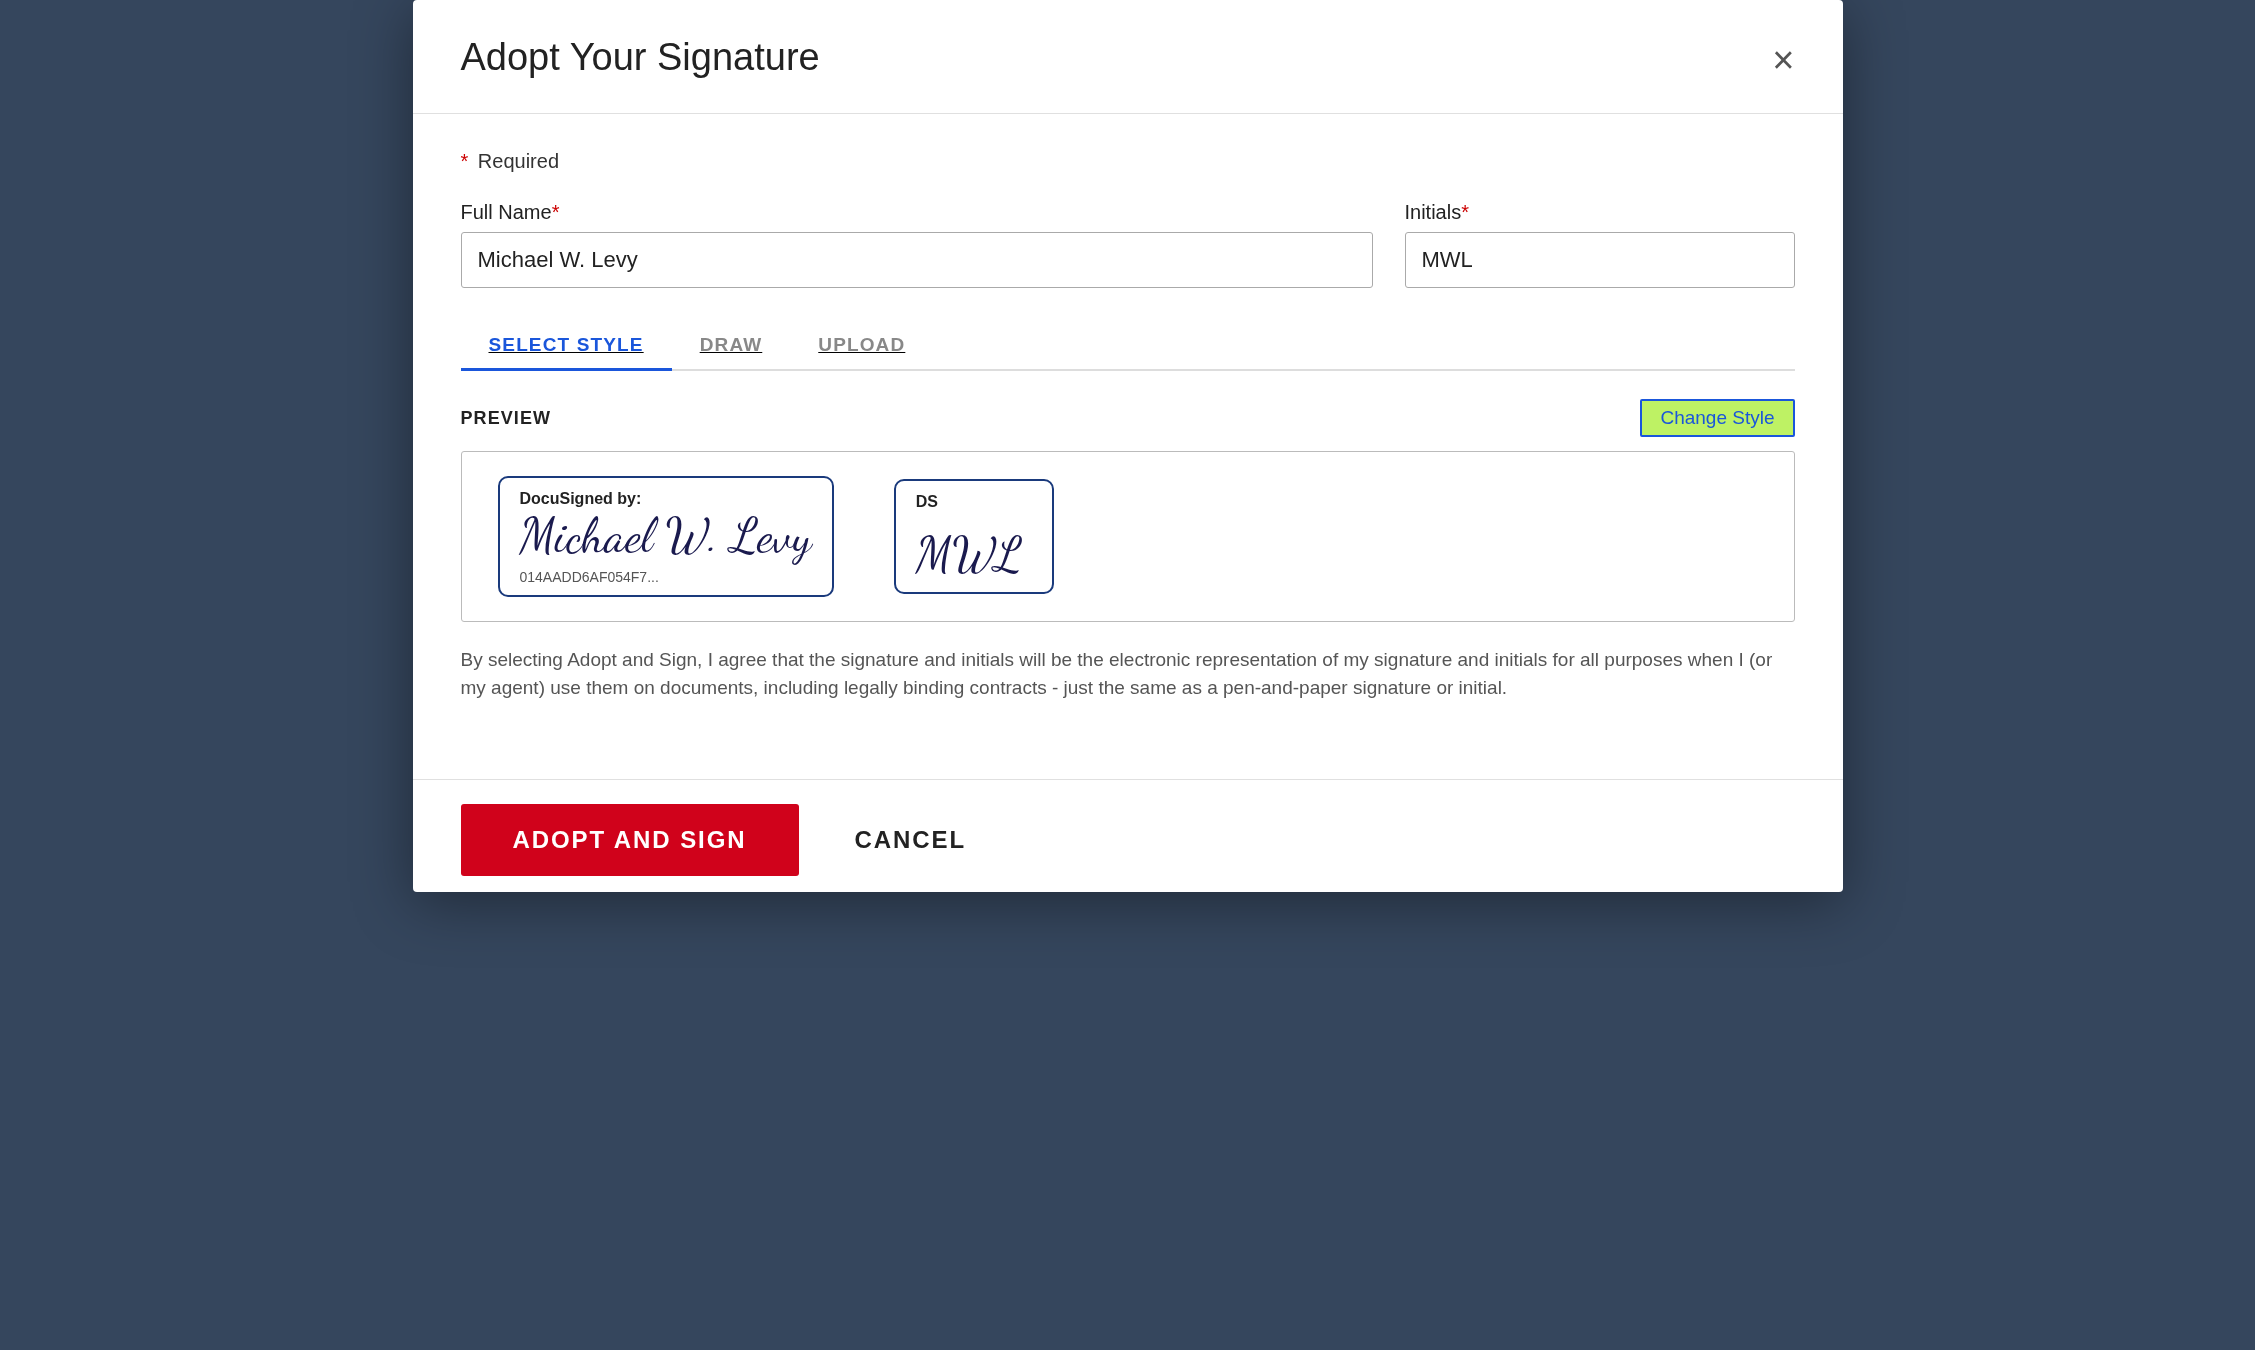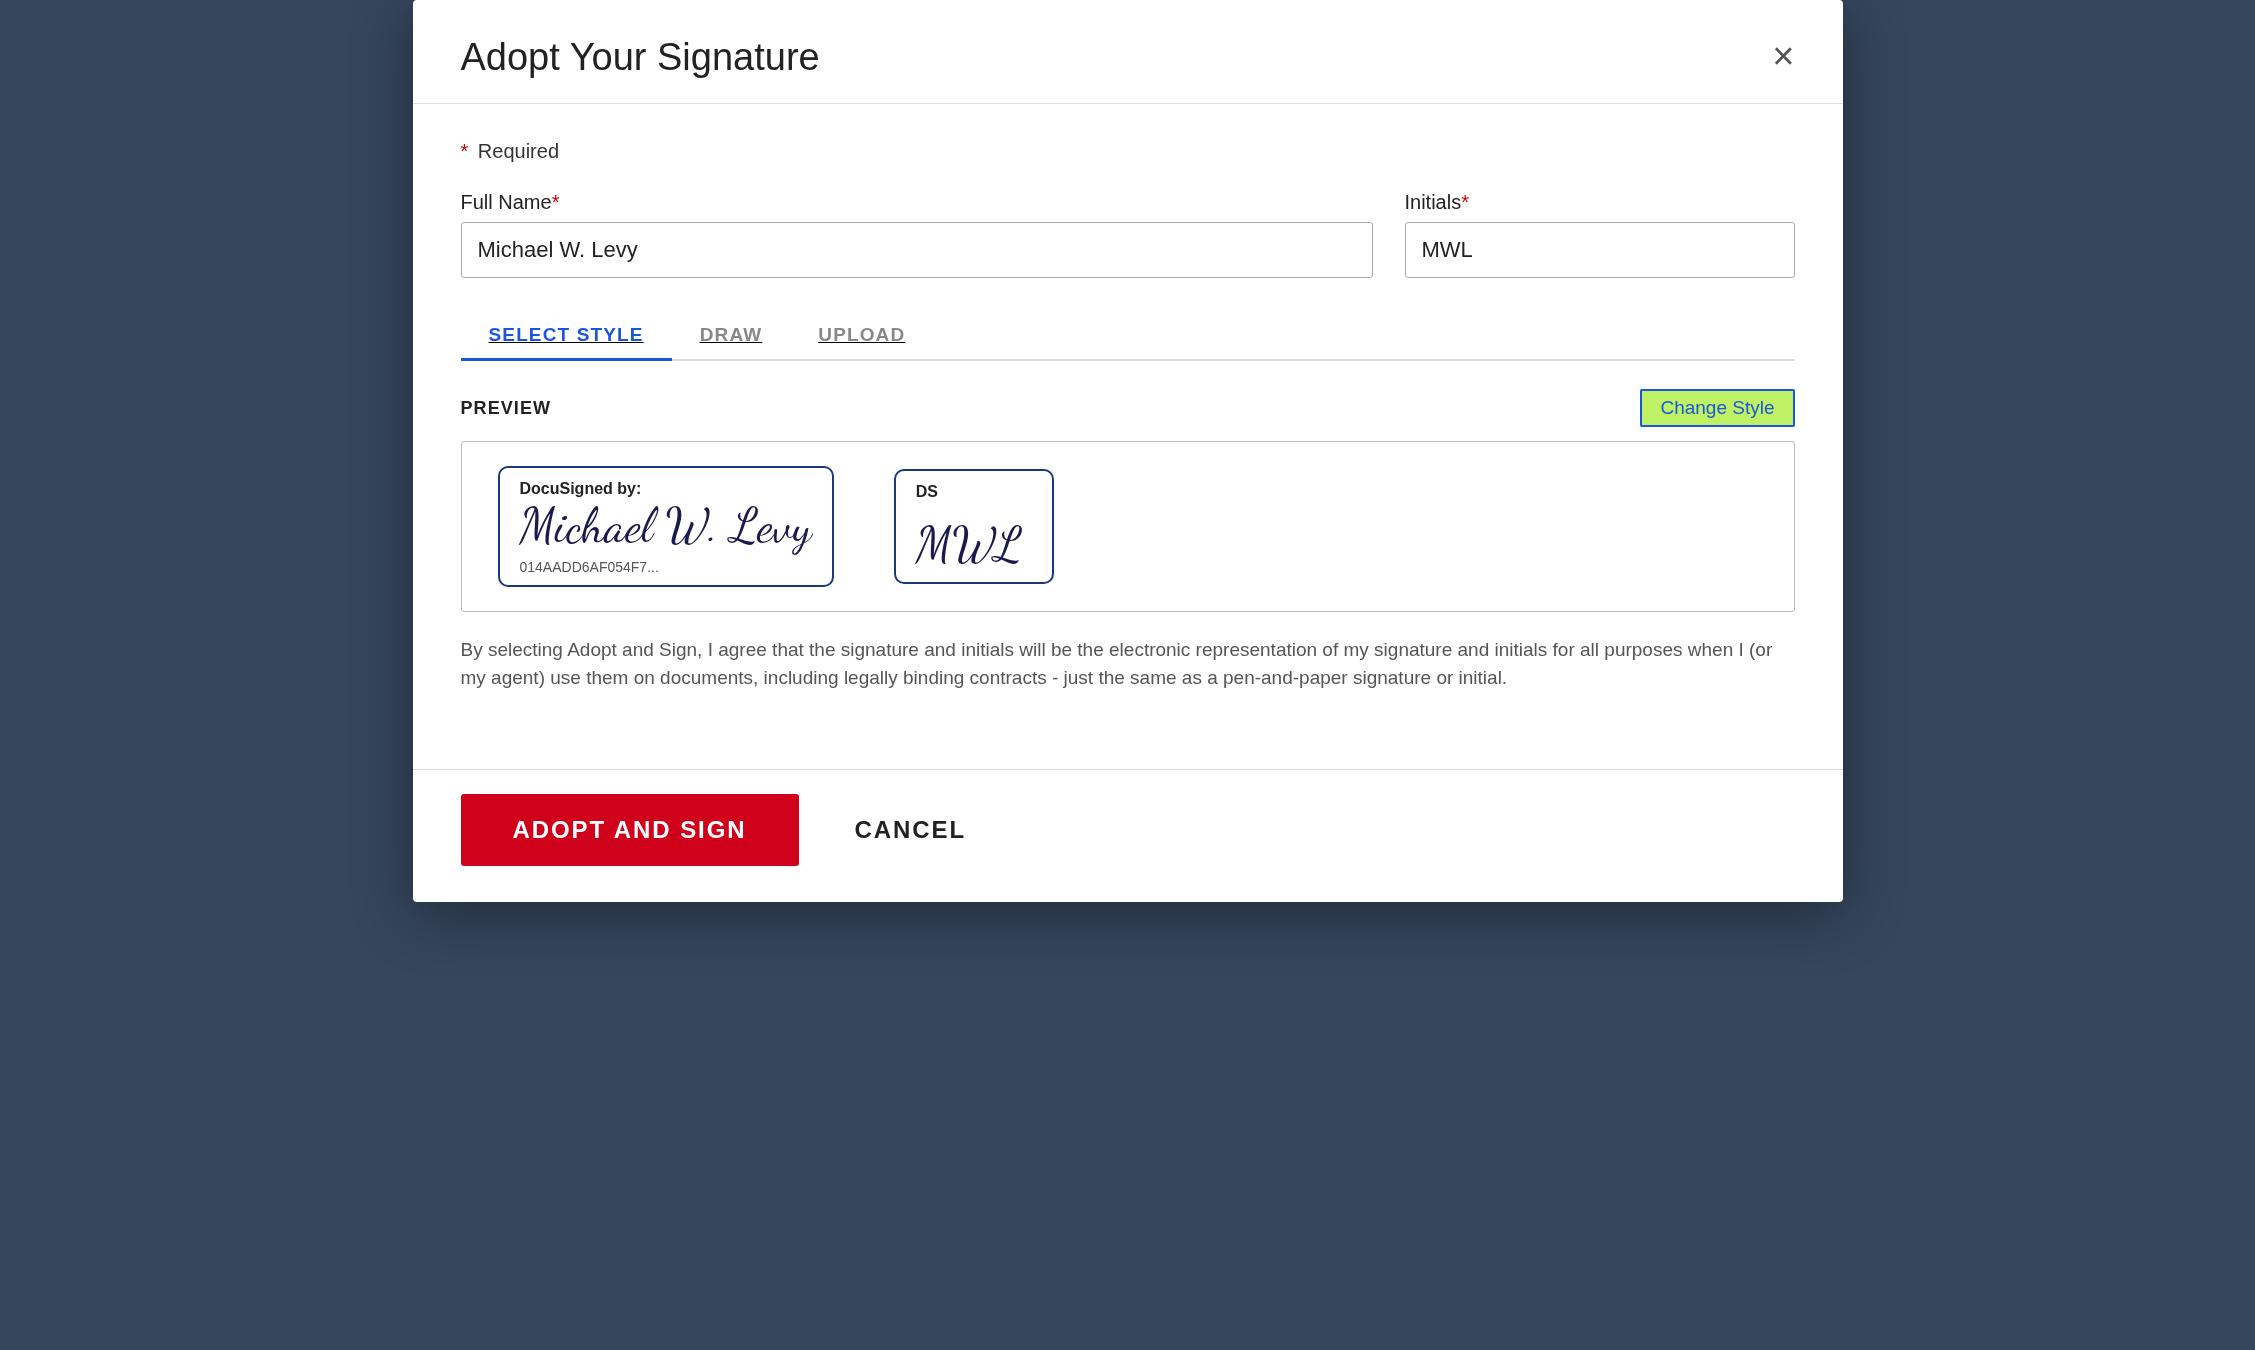--- a/index.html
+++ b/index.html
@@ -41,25 +41,25 @@
     .modal {
       background: #fff;
       width: 1430px;
       border-radius: 4px;
       box-shadow: 0 10px 60px rgba(0,0,0,0.4);
       position: relative;
       margin-top: 0;
     }
 
     .modal-header {
-      padding: 36px 48px 24px;
+      padding: 36px 48px 34px;
       border-bottom: 1px solid #e0e0e0;
       display: flex;
       justify-content: space-between;
-      align-items: center;
+      align-items: flex-end;
     }
 
     .modal-title {
       font-size: 38px;
       font-weight: 400;
       color: #222;
     }
 
     .close-btn {
       background: none;
@@ -234,21 +234,21 @@
 
     .legal-text {
       font-size: 19px;
       color: #555;
       line-height: 1.5;
       margin-top: 20px;
       margin-bottom: 40px;
     }
 
     .modal-footer {
-      padding: 24px 48px 36px;
+      padding: 24px 48px 16px;
       border-top: 1px solid #e0e0e0;
       display: flex;
       gap: 24px;
       align-items: center;
     }
 
     .adopt-btn {
       background: #d0021b;
       color: #fff;
       border: none;

